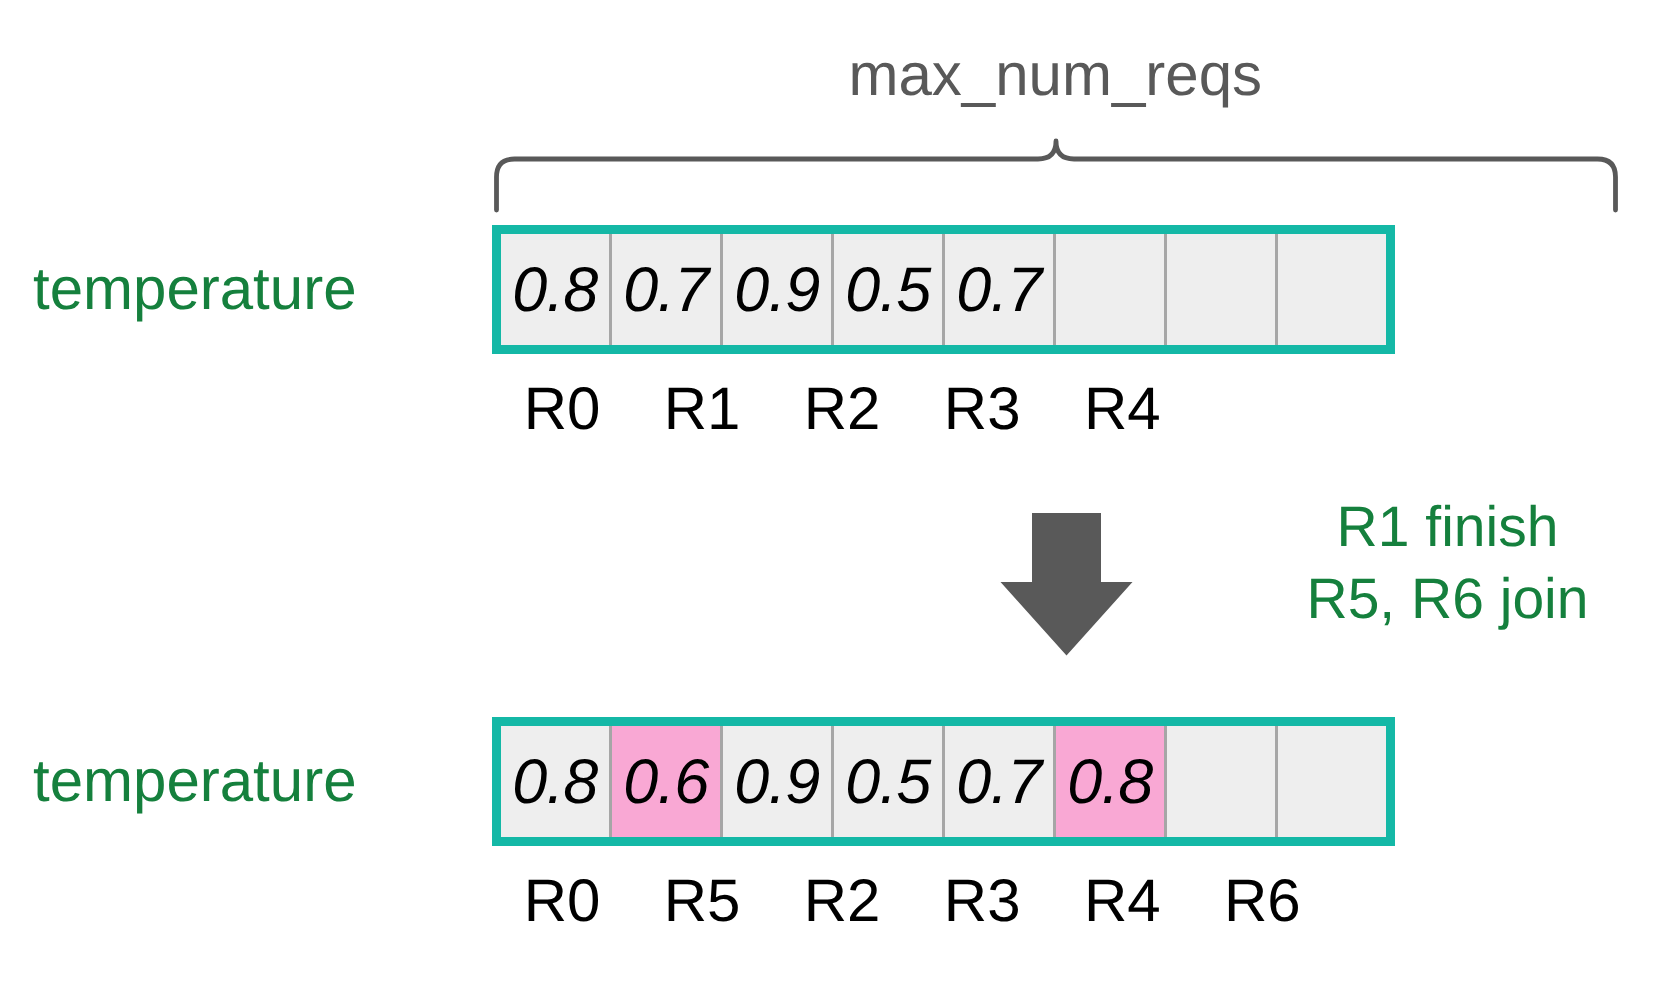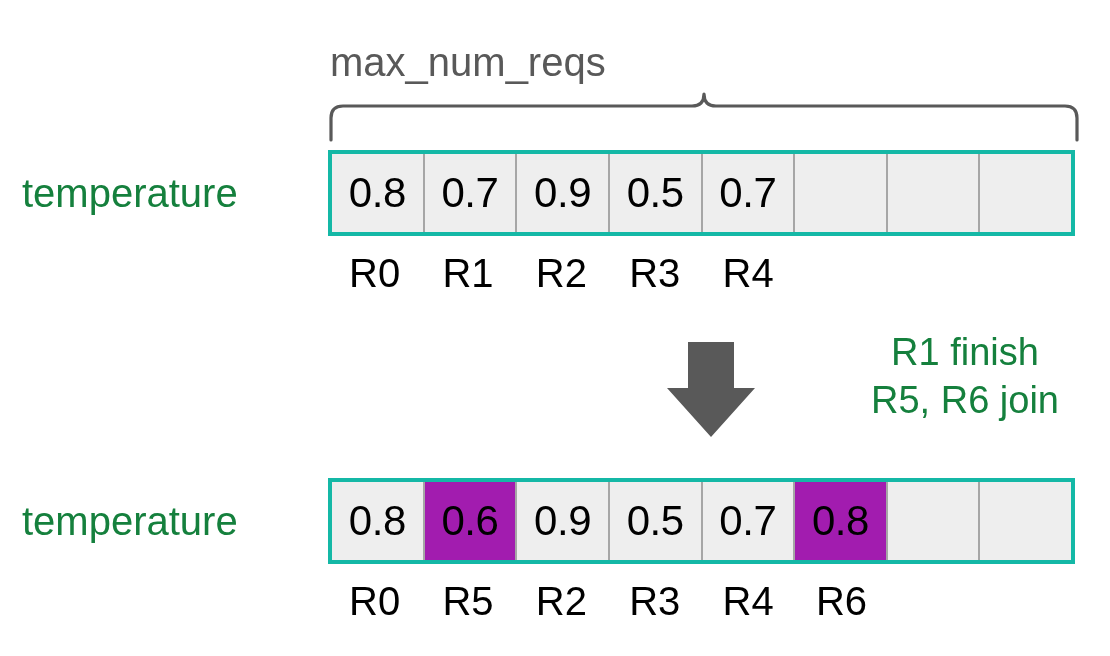--- a/index.html
+++ b/index.html
@@ -23,27 +23,26 @@
     width: 1110px;
     height: 656px;
   }
 
   
   .brace-caption {
     position: absolute;
     left: 330px;
     top: 26px;
     width: 747px;
-    text-align: left;
+    text-align: center;
     font-size: 40px;
     line-height: 48px;
     color: #595959;
     letter-spacing: 0px;
     white-space: nowrap;
-    margin-top: 12px;
   }
 
   .brace-wrap {
     position: absolute;
     left: 326px;
     top: 86px;
     width: 756px;
     height: 56px;
   }
   .brace-wrap svg { display: block; }
@@ -58,43 +57,44 @@
     text-align: left;
   }
   .row-label.top  { left: 22px; top: 170px; }
   .row-label.bottom { left: 22px; top: 498px; }
 
   
   .slots {
     position: absolute;
     left: 328px;
     display: flex;
-    border: 4px solid #14b8a6;
+    border: 6px solid #14b8a6;
     box-sizing: border-box;
-    width: 747px;
+    width: 602px;
     background: #eeeeee;
+    font-style: italic;
   }
   .slots.top    { top: 150px; height: 86px; }
   .slots.bottom { top: 478px; height: 86px; }
 
   .slot {
     flex: 1 1 0;
     box-sizing: border-box;
     border-right: 2px solid #a6a6a6;
     background: #eeeeee;
     display: flex;
     align-items: center;
     justify-content: center;
     font-size: 42px;
     line-height: 1;
     color: #000000;
     letter-spacing: -0.5px;
   }
   .slot:last-child { border-right: none; }
-  .slot.highlight { background: #a21caf; }
+  .slot.highlight { background: #f9a8d4; }
   .slot.empty { color: transparent; }
 
   
   .ids {
     position: absolute;
     left: 328px;
     display: flex;
     width: 747px;
   }
   .ids.top    { top: 250px; }

